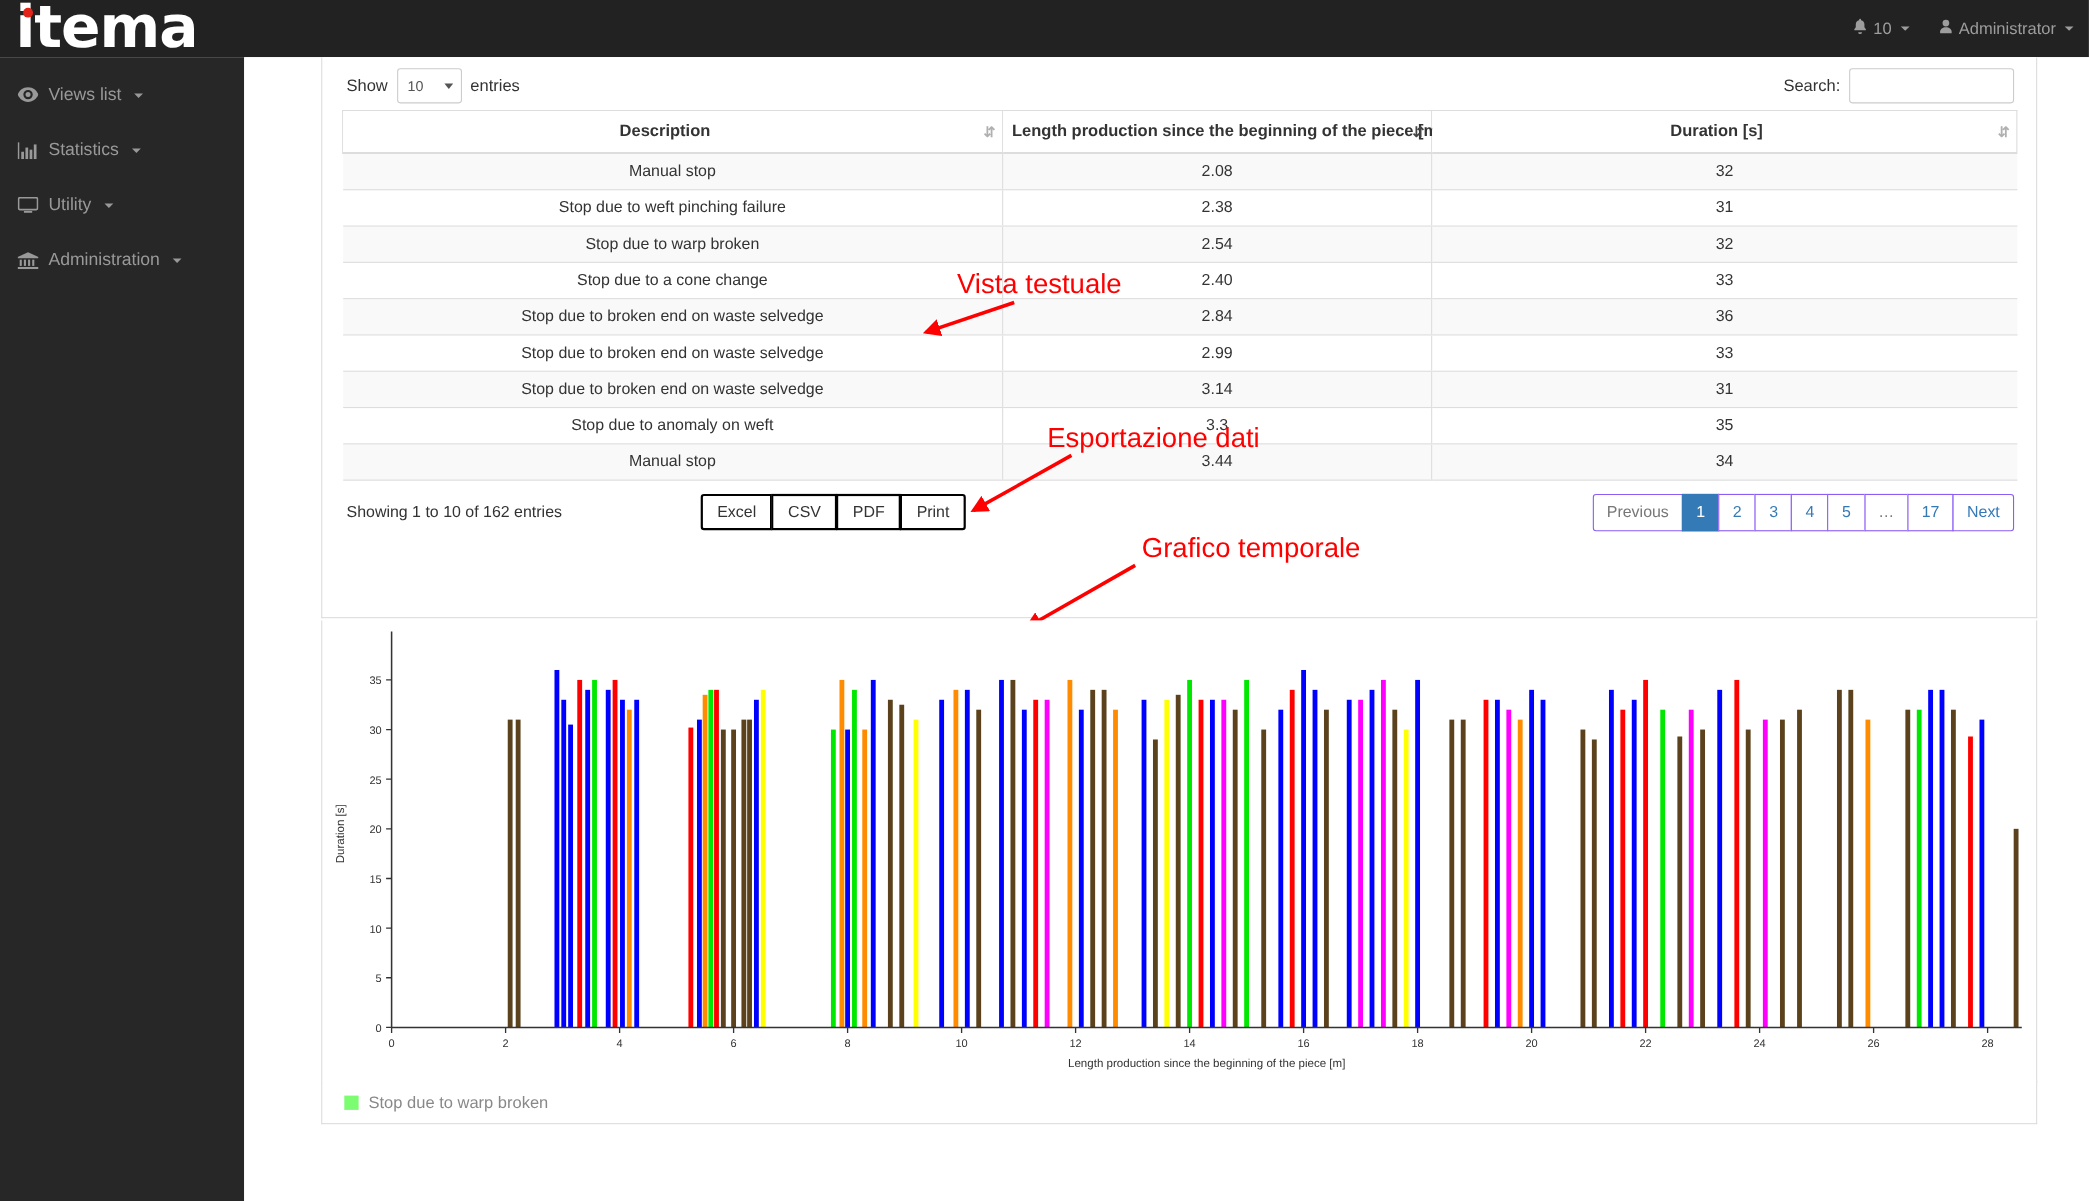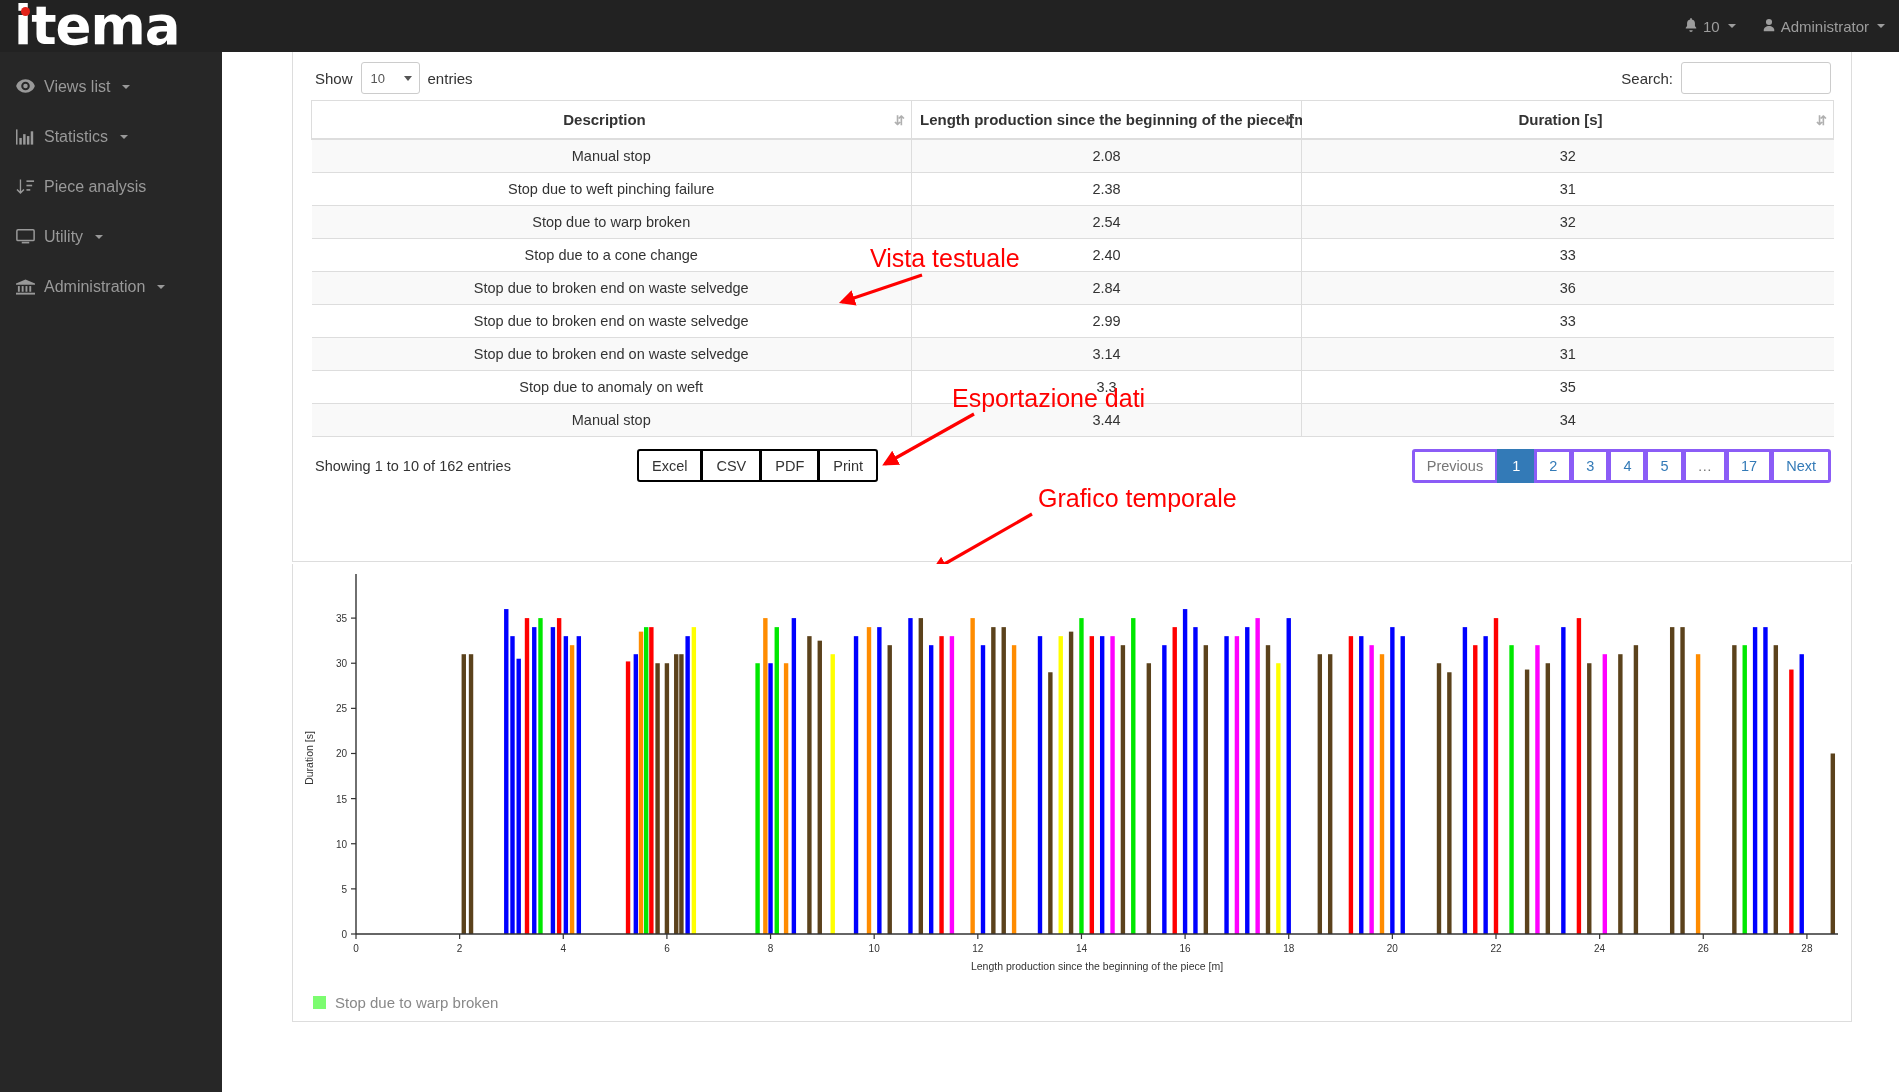--- a/index.html
+++ b/index.html
@@ -135,21 +135,21 @@
     margin-left:-1px;
     font-family:"Liberation Sans", sans-serif;
   }
   .btn-exp:first-child { margin-left:0; border-radius:3px 0 0 3px; }
   .btn-exp:last-child  { border-radius:0 3px 3px 0; }
   #pager {
     position:absolute; right:20px; top:12px; display:flex;
   }
   .pg {
     height:34px; min-width:34px; padding:0 12px;
-    border:3px solid #8b5cf6; background:#ffffff;
+    border:1px solid #8b5cf6; background:#ffffff;
     color:#337ab7; font-size:14.5px; cursor:pointer;
     display:flex; align-items:center; justify-content:center;
     margin-left:-1px;
     white-space:nowrap;
   }
   .pg:first-child { border-radius:3px 0 0 3px; color:#777777; }
   .pg:last-child  { border-radius:0 3px 3px 0; }
   .pg.active { background:#337ab7; border-color:#337ab7; color:#ffffff; }
   .pg.ellip  { color:#777777; cursor:default; }
   
@@ -228,31 +228,20 @@
           <rect x="3.5" y="9" width="2.6" height="7"></rect>
           <rect x="7.5" y="5" width="2.6" height="11"></rect>
           <rect x="11.5" y="7" width="2.6" height="9"></rect>
           <rect x="15.5" y="2" width="2.6" height="14"></rect>
         </svg>
     </span>
     <span>Statistics</span>
     <i class="caret"></i>
   </div>
 
-  <div class="nav-item">
-    <span class="nav-ico">
-      <svg width="19" height="16" viewBox="0 0 20 16" fill="#999">
-          <path d="M4 0v12.5L1.6 10 .5 11.1 4.7 15.4l4.2-4.3L7.8 10 5.4 12.5V0z"></path>
-          <rect x="11" y="1" width="8" height="1.7"></rect>
-          <rect x="11" y="5.6" width="6" height="1.7"></rect>
-          <rect x="11" y="10.2" width="4" height="1.7"></rect>
-        </svg>
-    </span>
-    <span>Piece analysis</span>
-  </div>
 
 
   <div class="nav-item">
     <span class="nav-ico">
       <svg width="19" height="15" viewBox="0 0 20 16" fill="#999">
           <rect x="0.8" y="0.8" width="18.4" height="11.5" rx="1.2" fill="none" stroke="#999" stroke-width="1.6"></rect>
           <rect x="6" y="13.6" width="8" height="1.8"></rect>
         </svg>
     </span>
     <span>Utility</span>

